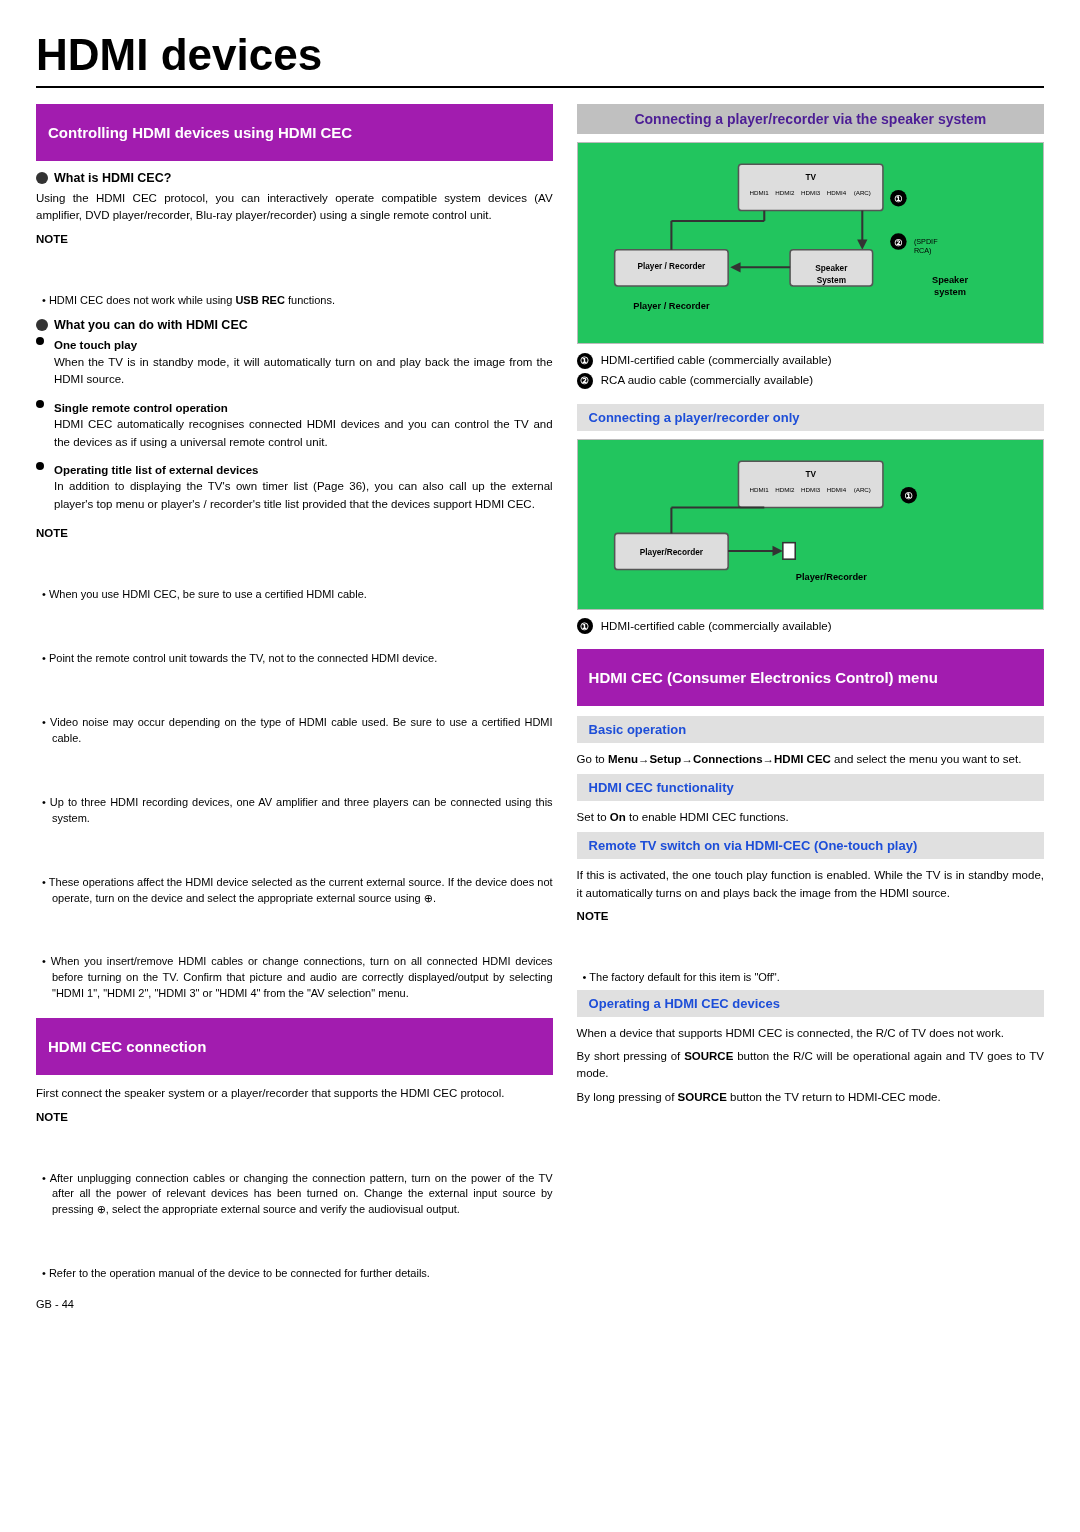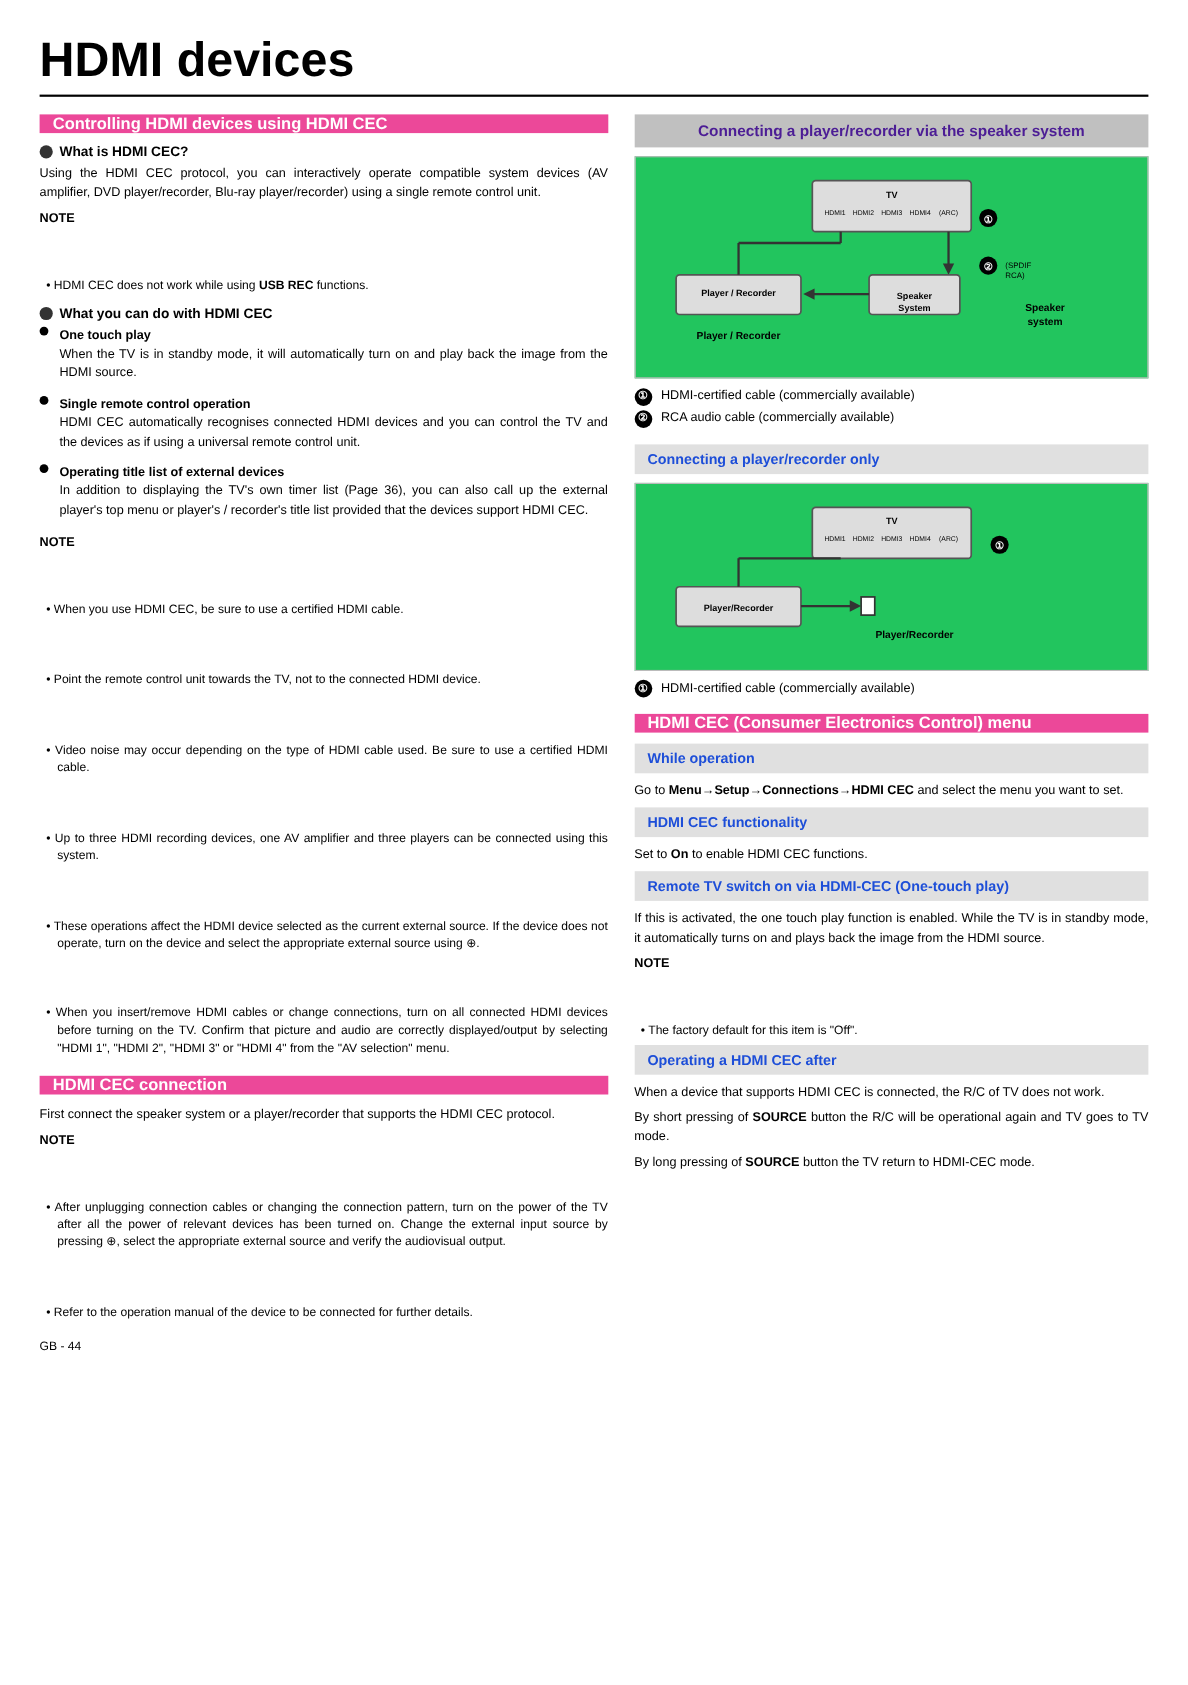--- a/index.html
+++ b/index.html
@@ -23,25 +23,25 @@
       display: flex;
       gap: 24px;
     }
     .col-left {
       flex: 1.05;
     }
     .col-right {
       flex: 0.95;
     }
     .section-header-dark {
-      background: #ec4899;
+      background: #a21caf;
       color: #fff;
       font-size: 15px;
       font-weight: bold;
-      padding: 0 12px;
+      padding: 20px 12px;
       margin-bottom: 10px;
     }
     .section-header-gray {
       background: #c0c0c0;
       color: #4c1d95;
       font-size: 14px;
       font-weight: bold;
       padding: 7px 12px;
       margin-bottom: 8px;
       text-align: center;
@@ -331,31 +331,31 @@
         <li>
           <span class="circle-num">①</span>
           <span>HDMI-certified cable (commercially available)</span>
         </li>
       </ul>
     </div>
 
     <div class="section-wrapper">
       <div class="section-header-dark">HDMI CEC (Consumer Electronics Control) menu</div>
 
-      <div class="section-header-light">While operation</div>
+      <div class="section-header-light">Basic operation</div>
       <p>Go to <strong>Menu→Setup→Connections→HDMI CEC</strong> and select the menu you want to set.</p>
 
       <div class="section-header-light">HDMI CEC functionality</div>
       <p>Set to <strong>On</strong> to enable HDMI CEC functions.</p>
 
       <div class="section-header-light">Remote TV switch on via HDMI-CEC (One-touch play)</div>
       <p>If this is activated, the one touch play function is enabled. While the TV is in standby mode, it automatically turns on and plays back the image from the HDMI source.</p>
       <div class="note-label">NOTE</div>
       <div class="note-item">The factory default for this item is "Off".</div>
 
-      <div class="section-header-light">Operating a HDMI CEC after</div>
+      <div class="section-header-light">Operating a HDMI CEC devices</div>
       <p>When a device that supports HDMI CEC is connected, the R/C of TV does not work.</p>
       <p>By short pressing of <strong>SOURCE</strong> button the R/C will be operational again and TV goes to TV mode.</p>
       <p>By long pressing of <strong>SOURCE</strong> button the TV return to HDMI-CEC mode.</p>
     </div>
 
   </div>
 </div>
 
 </body></html>

